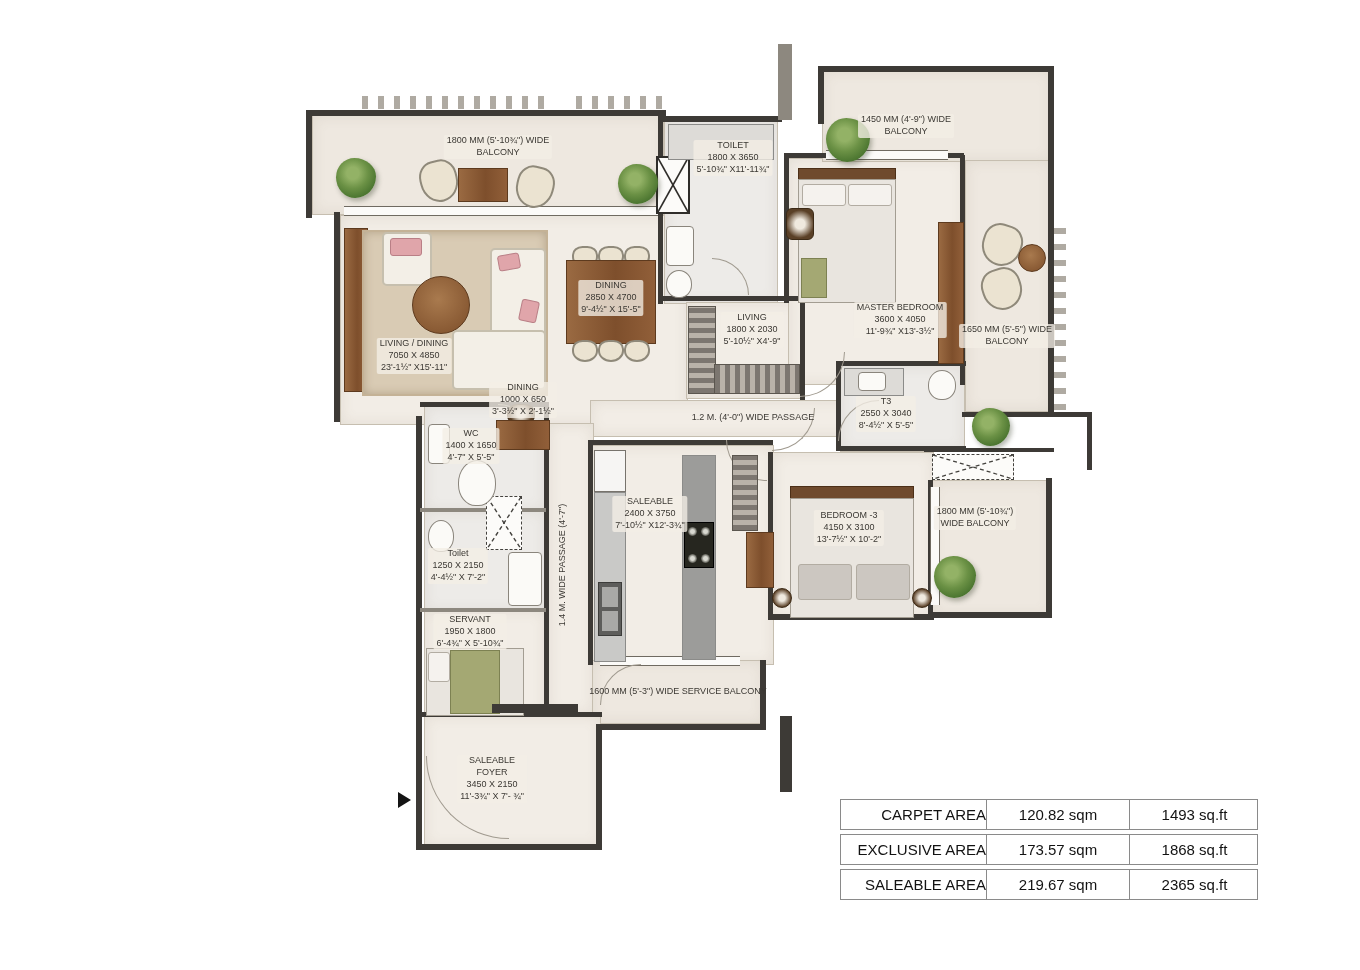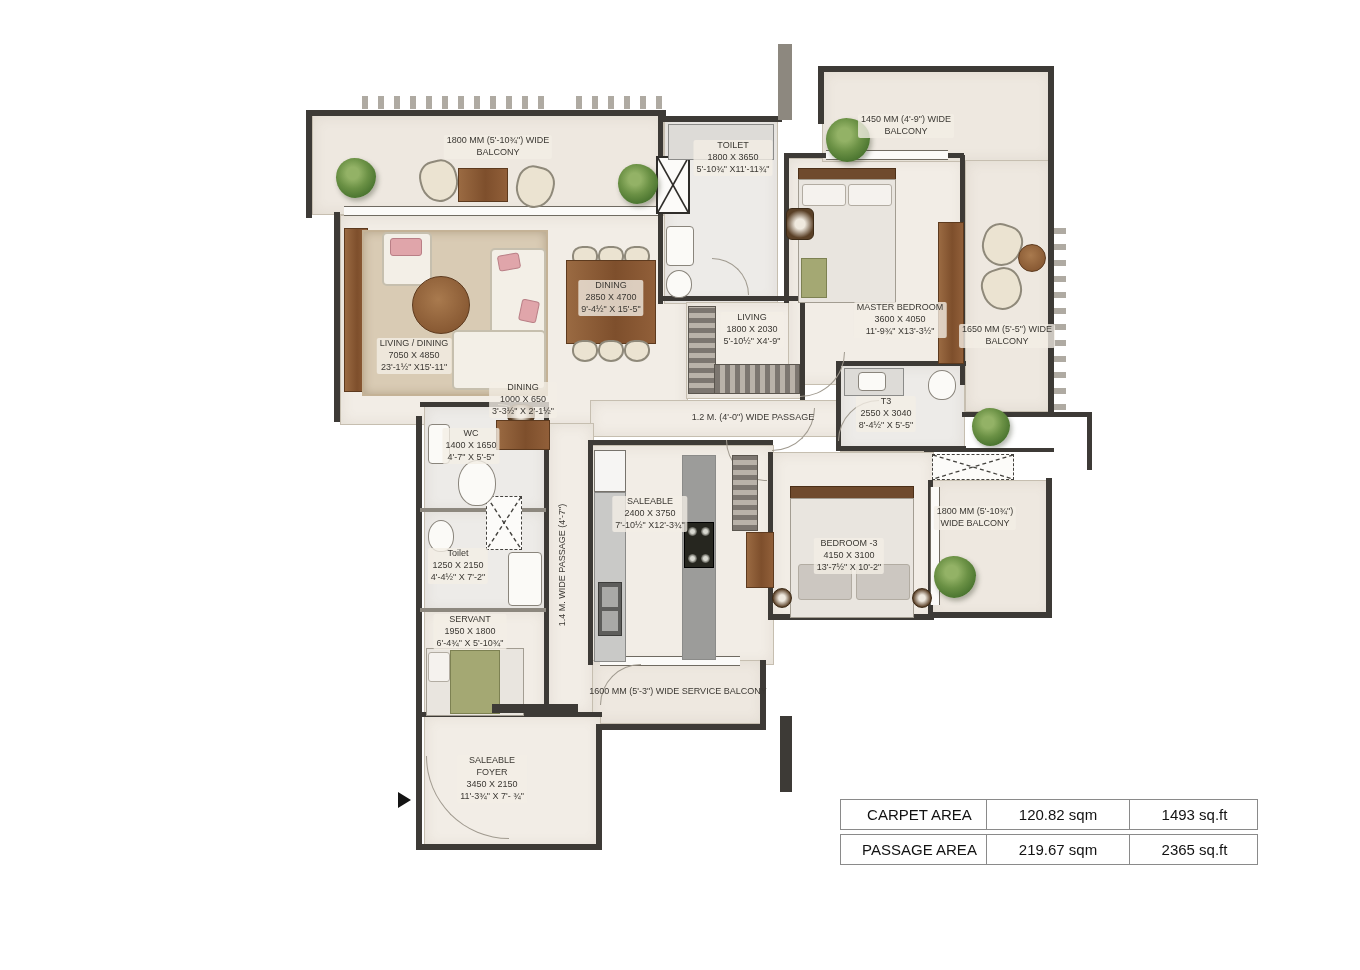--- a/index.html
+++ b/index.html
@@ -53,21 +53,21 @@
        color:#3b3833;white-space:nowrap;z-index:40;background:rgba(243,238,230,.78);padding:0 3px;border-radius:2px;}
   .lbl.vert{transform:translate(-50%,-50%) rotate(-90deg);background:none;}
   .lbl.nobg{background:none;}
   .entr-arrow{position:absolute;width:0;height:0;border-top:8px solid transparent;border-bottom:8px solid transparent;
               border-left:13px solid #141414;}
   
   .area-table{position:absolute;left:840px;top:795px;width:418px;z-index:50;color:#121212;}
   .t-title{border:1.5px solid #8a8a8a;background:#fff;text-align:center;font-size:16px;padding:6px 0;}
   .t-row{display:grid;grid-template-columns:145px 143px 130px;border:1.5px solid #8a8a8a;background:#fff;margin-top:4px;}
   .t-row div{font-size:15px;padding:6px 0;text-align:center;border-left:1.5px solid #8a8a8a;}
-  .t-row div:first-child{border-left:none;text-align:center;padding-left:12px;}
+  .t-row div:first-child{border-left:none;text-align:right;padding-left:12px;}
 </style>
 </head>
 <body>
 
 <div class="canvas">
 
   <div class="floor balc" style="left:312px;top:115px;width:350px;height:98px"></div>
   <div class="floor" style="left:340px;top:215px;width:346px;height:208px"></div>
   <div class="floor" style="left:590px;top:400px;width:282px;height:35px"></div>
   <div class="floor" style="left:548px;top:423px;width:44px;height:290px"></div>
@@ -302,21 +302,21 @@
   <div class="lbl" style="left:471px;top:428px">
     <div>WC</div>
     <div>1400 X 1650</div>
     <div>4'-7" X 5'-5"</div>
   </div>
   <div class="lbl" style="left:650px;top:496px">
     <div>SALEABLE</div>
     <div>2400 X 3750</div>
     <div>7'-10½" X12'-3¾"</div>
   </div>
-  <div class="lbl" style="left:849px;top:538px">
+  <div class="lbl" style="left:849px;top:510px">
     <div>BEDROOM -3</div>
     <div>4150 X 3100</div>
     <div>13'-7½" X 10'-2"</div>
   </div>
   <div class="lbl" style="left:975px;top:506px">
     <div>1800 MM (5'-10¾")</div>
     <div>WIDE BALCONY</div>
   </div>
   <div class="lbl" style="left:458px;top:548px">
     <div>Toilet</div>
@@ -344,19 +344,24 @@
     <div>1600 MM (5'-3") WIDE SERVICE BALCONY</div>
   </div>
 
   <div class="area-table">
     <div class="t-row">
       <div>CARPET AREA</div>
       <div>120.82 sqm</div>
       <div>1493 sq.ft</div>
     </div>
     <div class="t-row">
-      <div>PASSAGE AREA</div>
+      <div>EXCLUSIVE AREA</div>
+      <div>173.57 sqm</div>
+      <div>1868 sq.ft</div>
+    </div>
+    <div class="t-row">
+      <div>SALEABLE AREA</div>
       <div>219.67 sqm</div>
       <div>2365 sq.ft</div>
     </div>
   </div>
 
 </div>
 
 </body></html>

